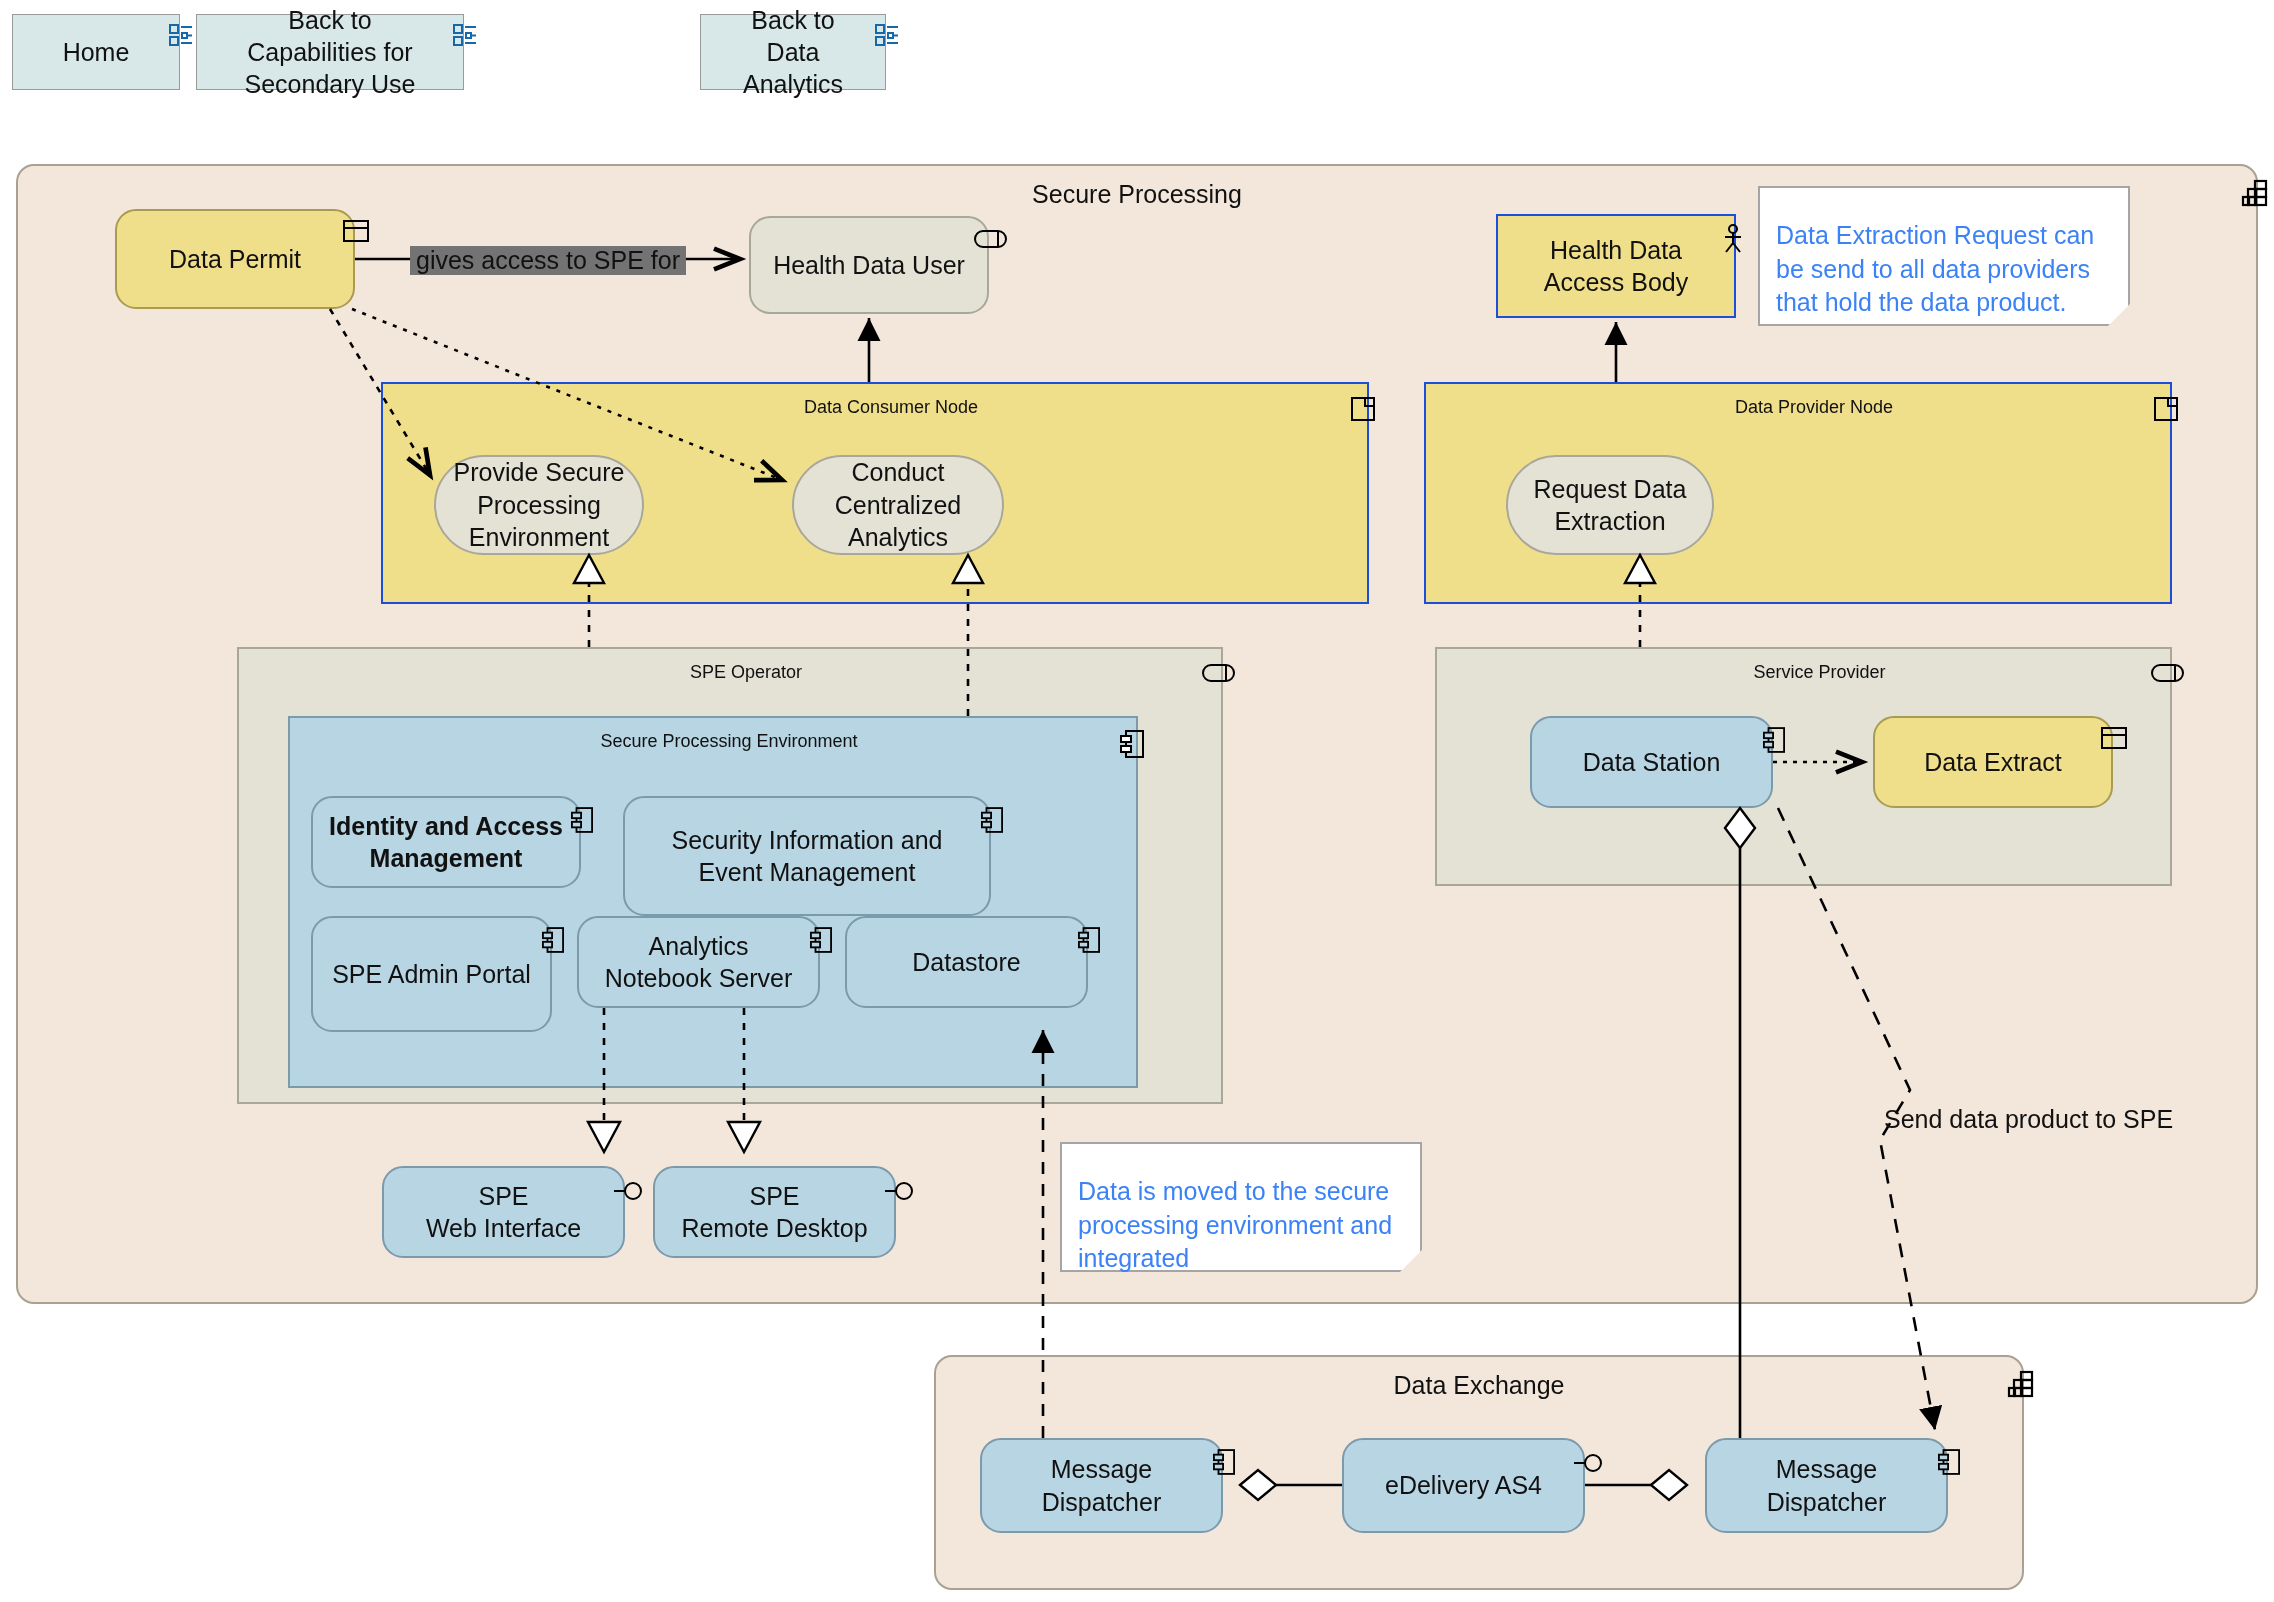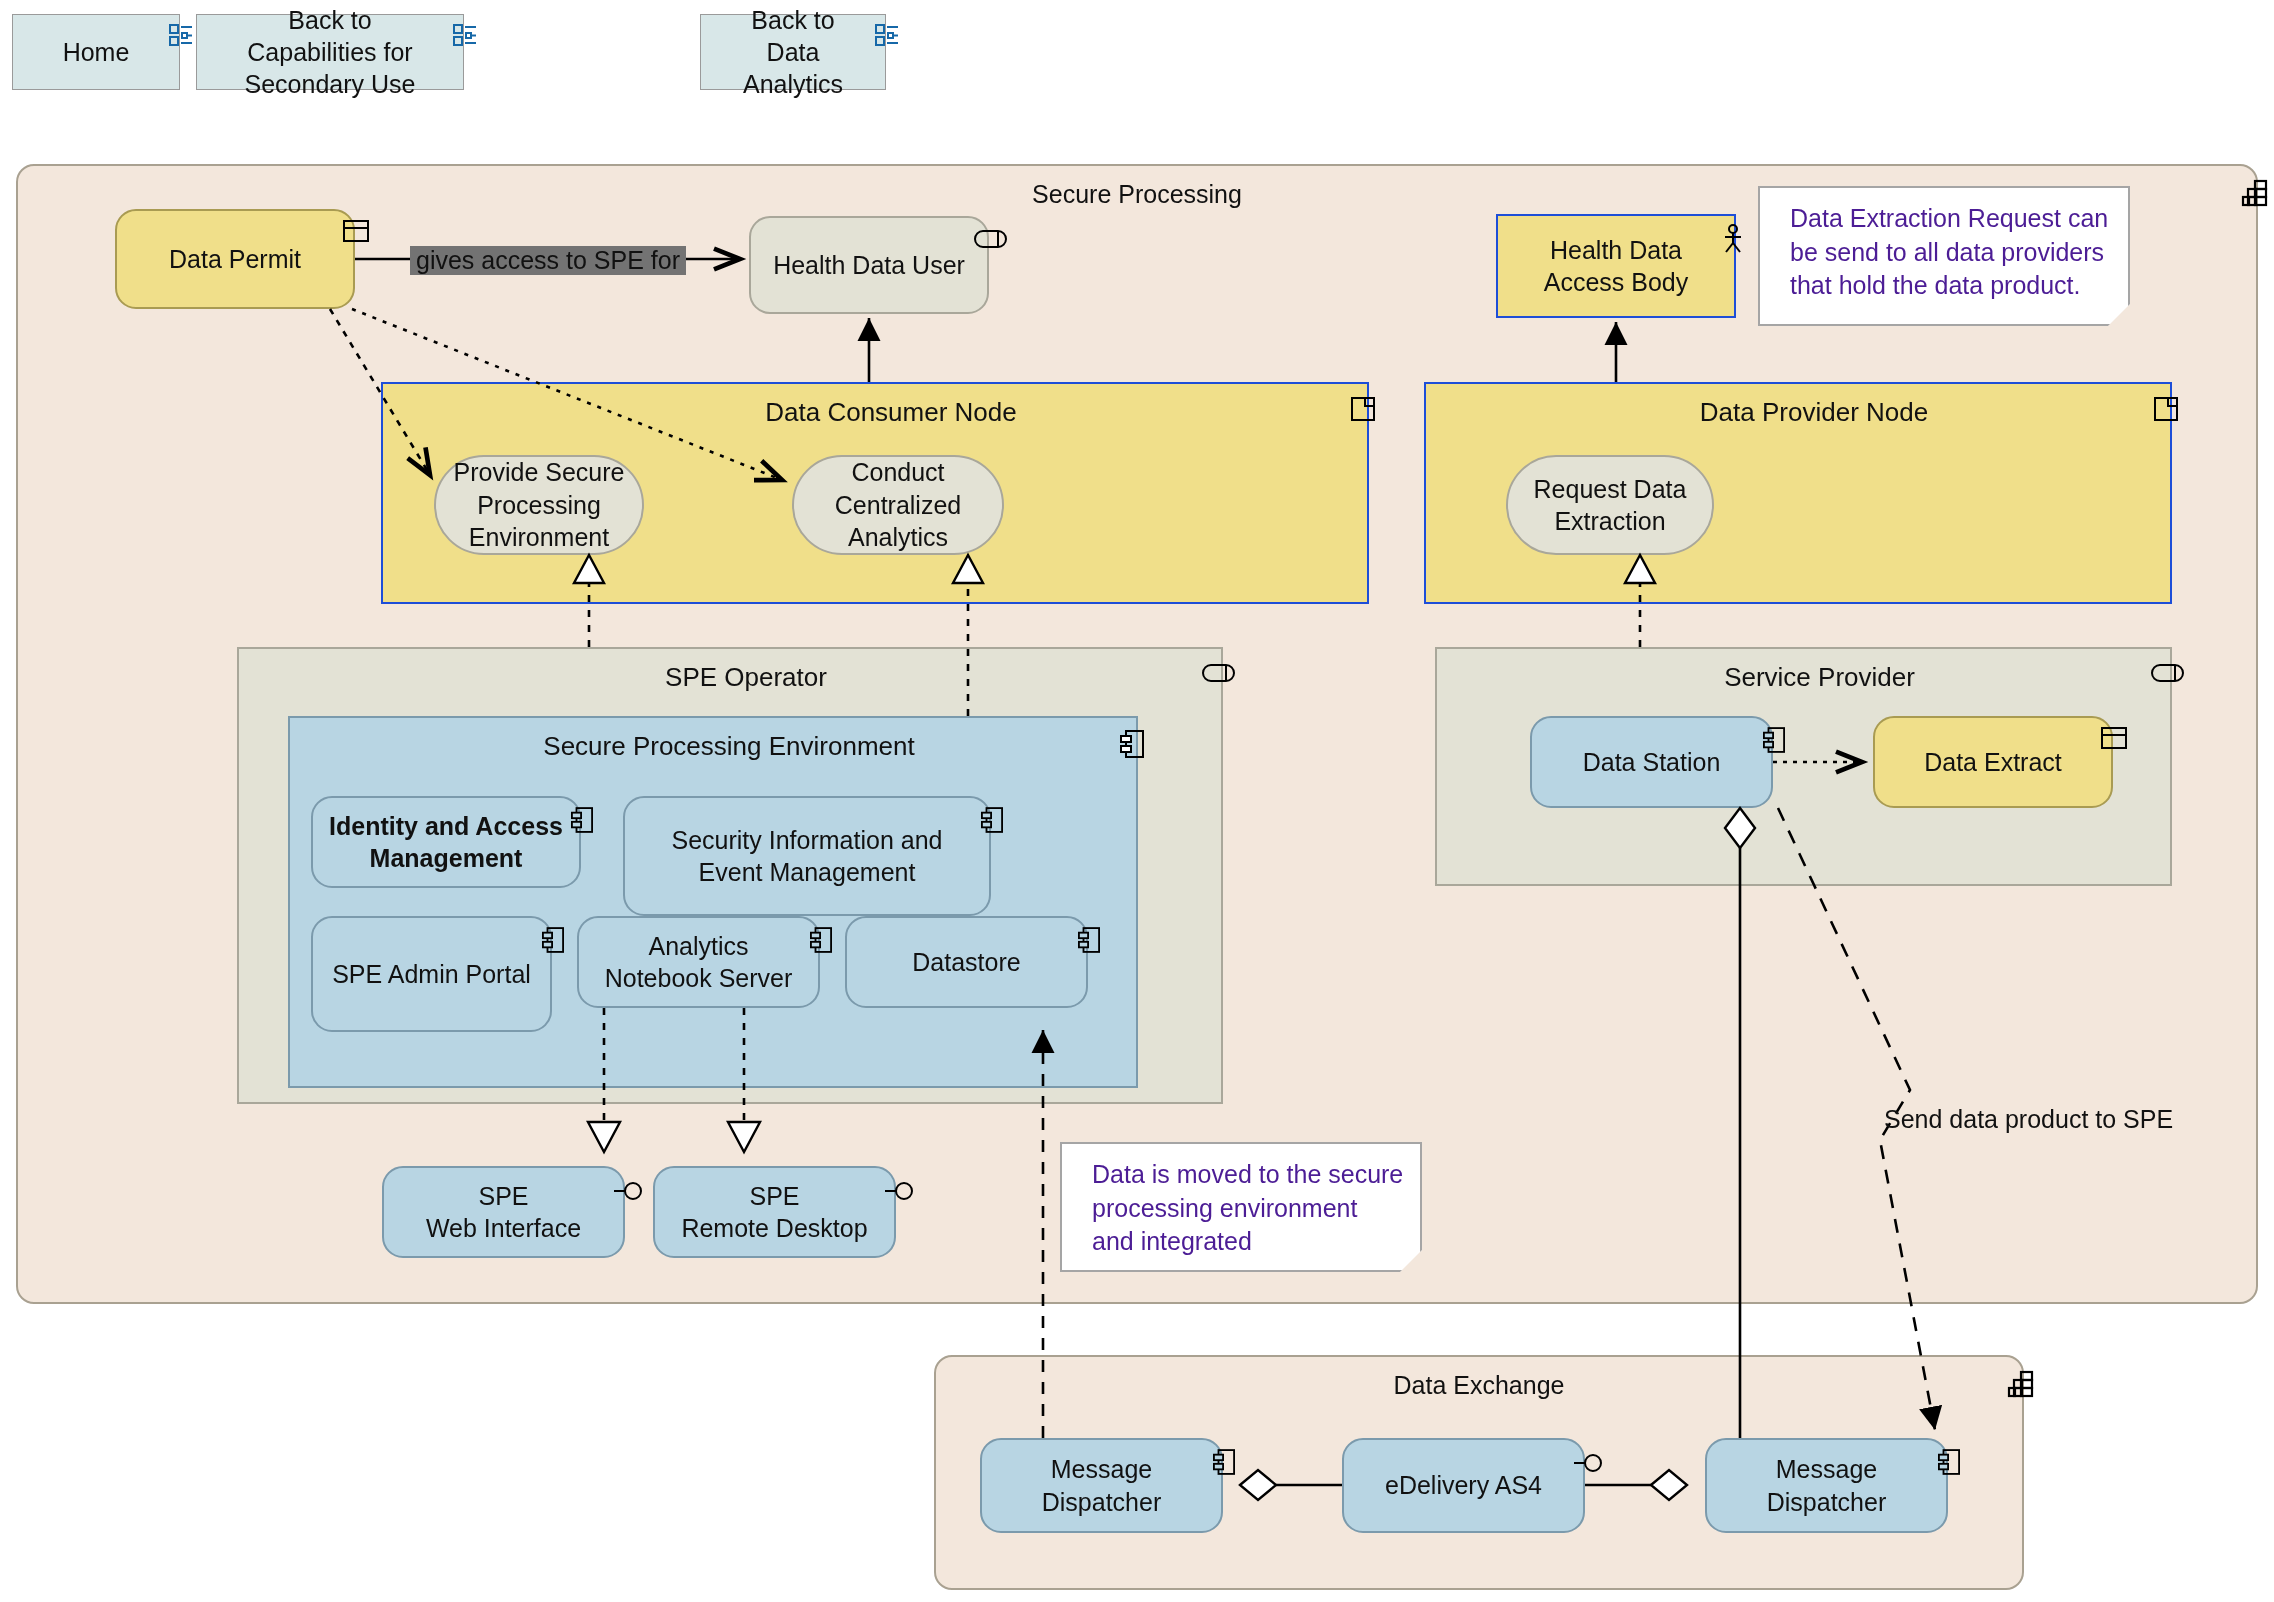--- a/index.html
+++ b/index.html
@@ -20,28 +20,28 @@
   .grouplbl{position:absolute;left:0;right:0;top:14px;text-align:center;
             font-size:25px;color:#111;}
 
   .node{background:#F0DF8A;border:2px solid #1d4ed8;}
   .roleBox{background:#E3E2D5;border:2px solid #A9A79A;}
   .compBox{background:#B8D5E3;border:2px solid #7B9AAC;}
   .dataObj{background:#F0DF8A;border:2px solid #A99B52;}
   .noteBox{background:#FFFFFF;border:2px solid #A5A5A5;}
 
   .boxtitle{position:absolute;left:0;right:0;top:13px;text-align:center;
-            font-size:26px;color:#111;padding-left:32px;}
+            font-size:18px;color:#111;padding-left:32px;}
   .ctr{display:flex;align-items:center;justify-content:center;text-align:center;
        font-size:25px;color:#111;line-height:1.3;padding:4px 10px;border-radius:21px;}
 
   .func{background:#E3E2D5;border:2px solid #A9A79A;border-radius:64px;}
 
   .ico{position:absolute;}
-  .notetext{font-size:25px;color:#4c1d95;line-height:1.34;padding:14px 16px;margin-left:14px;}
+  .notetext{font-size:25px;color:#3b82f6;line-height:1.34;padding:31px 16px;}
   .edgelbl{position:absolute;font-size:25px;color:#111;white-space:nowrap;}
   svg{position:absolute;left:0;top:0;overflow:visible;}
 </style>
 </head>
 <body>
 
 <div class="abs navbtn" style="left:12px;top:14px;width:168px;height:76px;">
   <span>Home</span>
   <span class="nav-ico">
     <svg width="24" height="24" viewBox="0 0 24 24">

